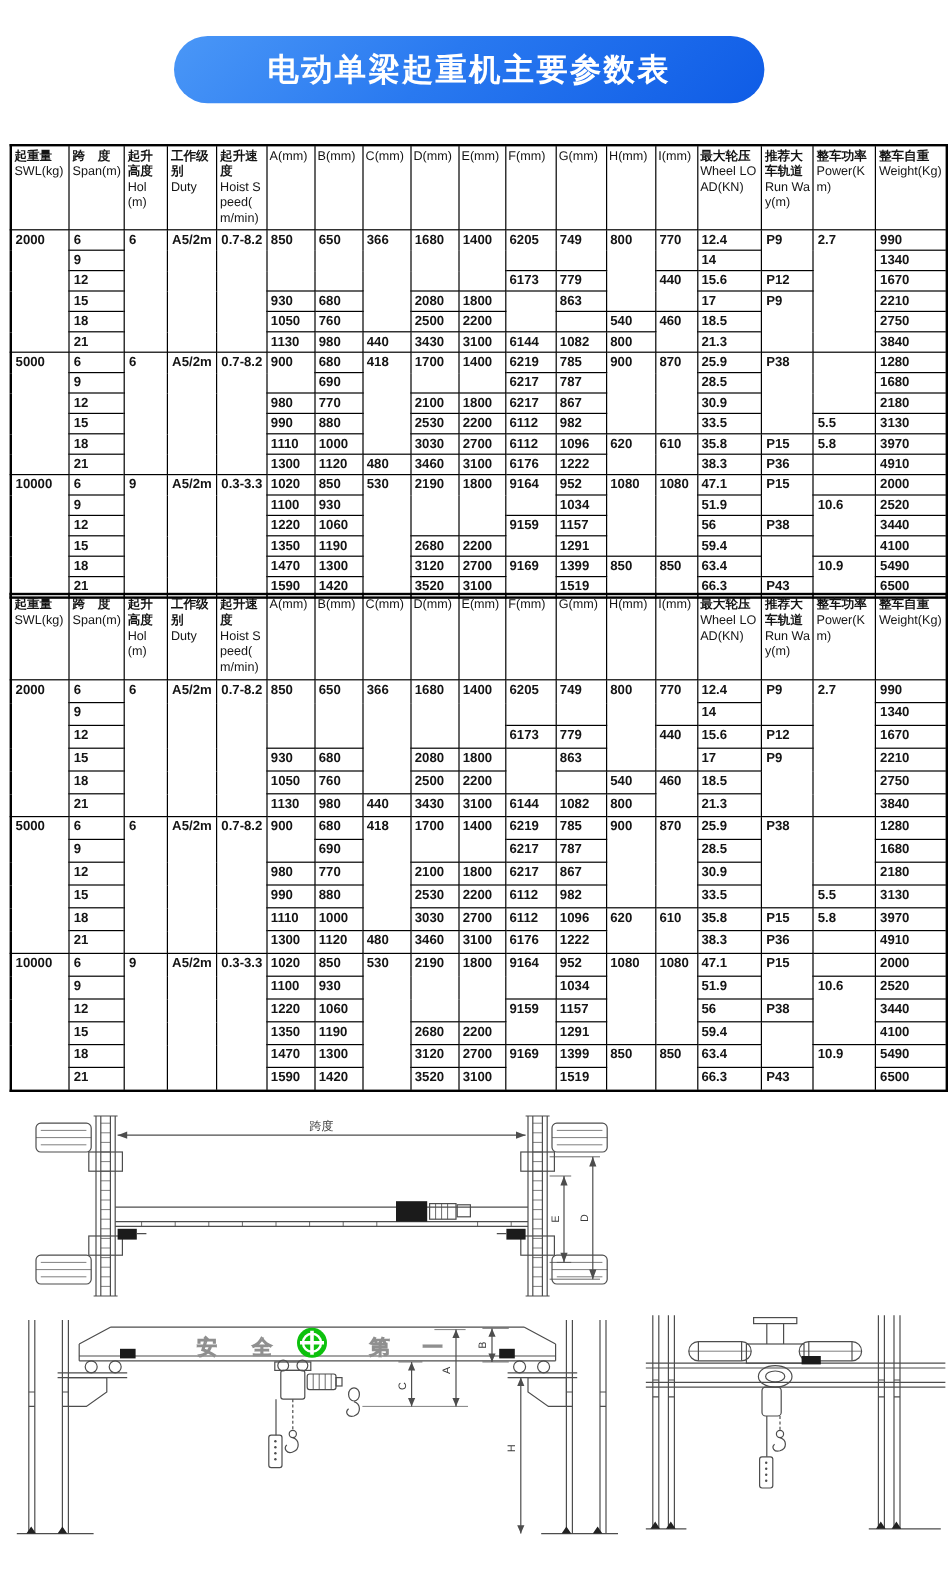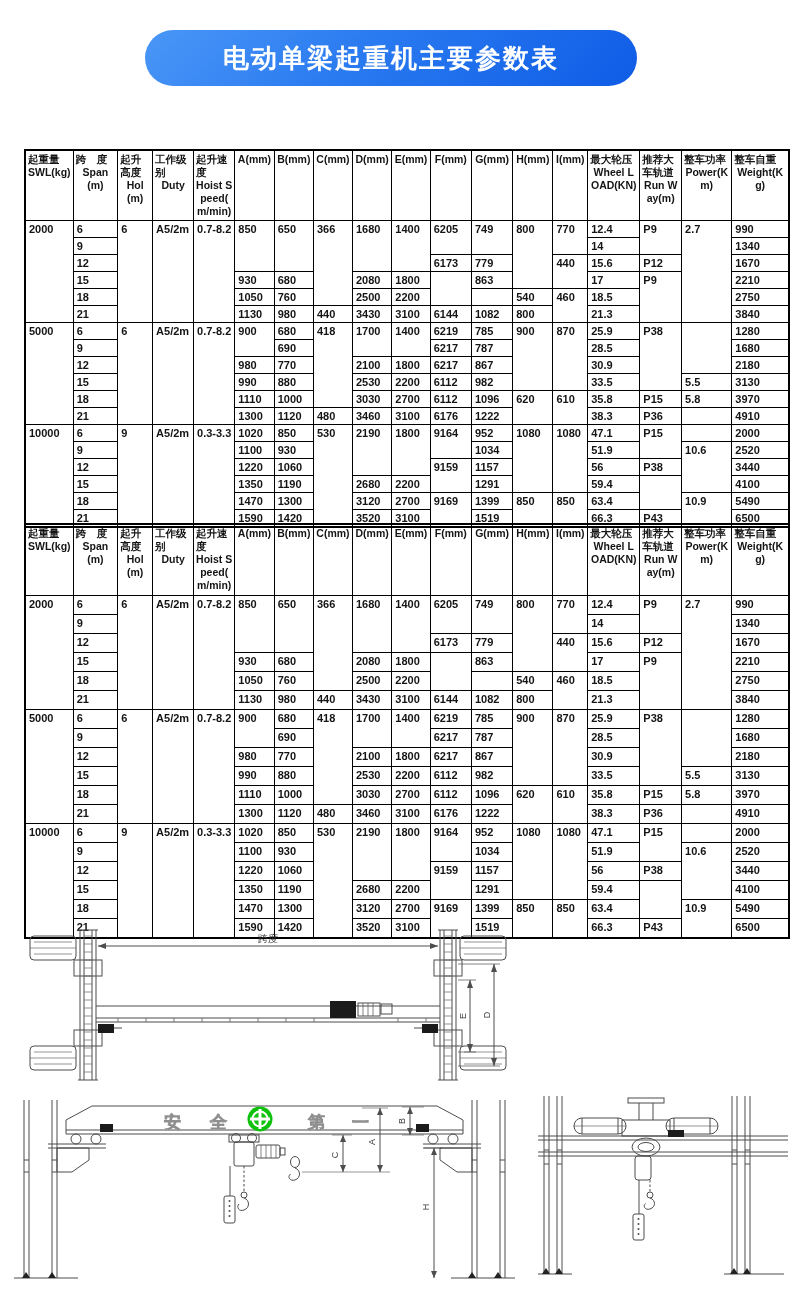--- a/index.html
+++ b/index.html
@@ -9,33 +9,33 @@
   }
   .banner{
     position:absolute;left:145px;top:30px;width:492px;height:56px;
     border-radius:30px;
     background:linear-gradient(135deg,#4a97f7 0%,#2979f0 45%,#0f5ce6 100%);
     display:flex;align-items:center;justify-content:center;
   }
   .banner-title{
     color:#fff;font-size:26px;font-weight:700;letter-spacing:2px;
   }
-  .tbl-host{position:absolute;left:24px;margin-top:29px;}
+  .tbl-host{position:absolute;left:8px;}
   #tblTop{top:120px;}
   #tblBottom{top:494px;}
   table{border-collapse:collapse;table-layout:fixed;border:2px solid #000;}
   th,td{
     border:1px solid #000;color:#141414;overflow:hidden;
     text-align:left;vertical-align:top;
   }
   th{
     font-size:10.5px;font-weight:700;line-height:13px;padding:2px 2px;
     height:62px;white-space:normal;word-break:break-all;
   }
-  th .en{font-weight:700;text-align:center;}
+  th .en{font-weight:400;}
   td{
     font-size:11px;font-weight:700;line-height:14px;padding:1px 3px;
     white-space:nowrap;
   }
   .t1 tbody tr{height:16px;}
   .t2 tbody tr{height:19px;}
   .t2 th{height:66px;}
   .drawing{position:absolute;}
   #planView{left:18px;top:924px;}
   #frontView{left:12px;top:1092px;}

